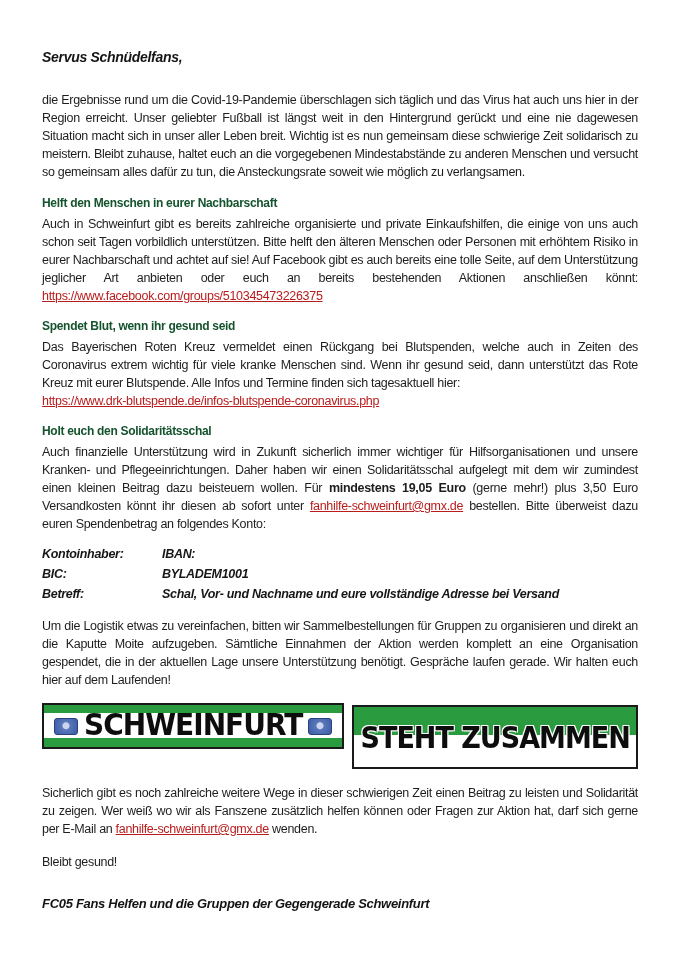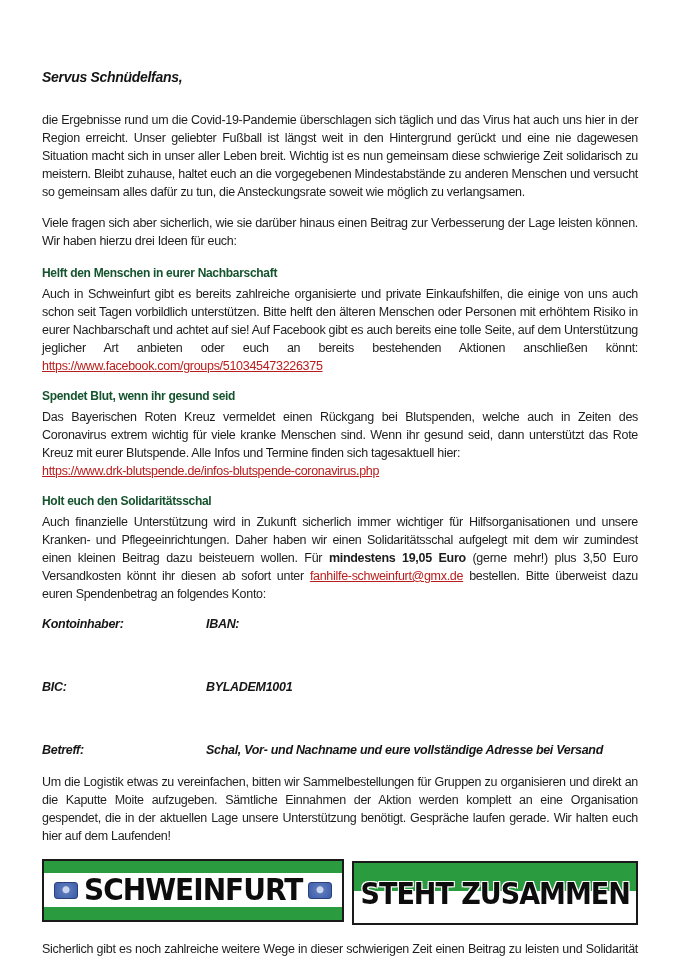--- a/index.html
+++ b/index.html
@@ -1,19 +1,19 @@
 <!DOCTYPE html>
 <html><head>
 <meta charset="utf-8">
 <style>
   * { margin: 0; padding: 0; box-sizing: border-box; }
   html, body { width: 678px; height: 960px; overflow: hidden; background: #ffffff; }
   .page {
     width: 678px; height: 960px;
-    padding: 68px 40px 0 42px;
+    padding: 48px 40px 0 42px;
     background: #ffffff;
     font-family: "Liberation Sans", sans-serif;
     color: #1d1d1d;
     font-size: 12.5px;
     letter-spacing: -0.3px;
     line-height: 18px;
   }
   .greeting {
     font-size: 14px;
     font-weight: bold;
@@ -42,30 +42,29 @@
   .link-line { margin: 0 0 12px 0; }
   .bank {
     display: grid;
     grid-template-columns: 120px 1fr;
     row-gap: 1px;
     font-weight: bold;
     font-style: italic;
     color: #161616;
     line-height: 19px;
     margin-bottom: 13px;
-    gap: 44px;
   }
   .banners {
     display: flex;
     align-items: flex-start;
     margin: 3px 0 15px 0;
   }
   .scarf {
     position: relative;
-    width: 305px; height: 63px;
+    width: 305px; height: 46px;
     background: #2a9b3f;
     border: 2px solid #1a1a1a;
     overflow: hidden;
   }
   .scarf .white-band {
     position: absolute; left: 0; right: 0;
     top: 20%; height: 58%;
     background: #ffffff;
   }
   .scarf .content {
@@ -123,21 +122,20 @@
 </style>
 </head>
 <body>
 
 <div class="page">
 
   <div class="greeting">Servus Schnüdelfans,</div>
 
   <p class="body" style="margin-bottom:13px;">die Ergebnisse rund um die Covid-19-Pandemie überschlagen sich täglich und das Virus hat auch uns hier in der Region erreicht. Unser geliebter Fußball ist längst weit in den Hintergrund gerückt und eine nie dagewesen Situation macht sich in unser aller Leben breit. Wichtig ist es nun gemeinsam diese schwierige Zeit solidarisch zu meistern. Bleibt zuhause, haltet euch an die vorgegebenen Mindestabstände zu anderen Menschen und versucht so gemeinsam alles dafür zu tun, die Ansteckungsrate soweit wie möglich zu verlangsamen.</p>
 
-  <p class="body" style="margin-bottom:14px;">Viele fragen sich aber sicherlich, wie sie darüber hinaus einen Beitrag zur Verbesserung der Lage leisten können. Wir haben hierzu drei Ideen für euch:</p>
 
   <h2 class="sec">Helft den Menschen in eurer Nachbarschaft</h2>
   <p class="body"><span>Auch in Schweinfurt gibt es bereits zahlreiche organisierte und private Einkaufshilfen, die einige von uns auch schon seit Tagen vorbildlich unterstützen. Bitte helft den älteren Menschen oder Personen mit erhöhtem Risiko in eurer Nachbarschaft und achtet auf sie! Auf Facebook gibt es auch bereits eine tolle Seite, auf dem Unterstützung jeglicher Art anbieten oder euch an bereits bestehenden Aktionen anschließen könnt: </span><a class="link">https://www.facebook.com/groups/510345473226375</a></p>
 
   <h2 class="sec">Spendet Blut, wenn ihr gesund seid</h2>
   <p class="body" style="margin-bottom:0;">Das Bayerischen Roten Kreuz vermeldet einen Rückgang bei Blutspenden, welche auch in Zeiten des Coronavirus extrem wichtig für viele kranke Menschen sind. Wenn ihr gesund seid, dann unterstützt das Rote Kreuz mit eurer Blutspende. Alle Infos und Termine finden sich tagesaktuell hier:</p>
   <div class="link-line"><a class="link">https://www.drk-blutspende.de/infos-blutspende-coronavirus.php</a></div>
 
   <h2 class="sec">Holt euch den Solidaritätsschal</h2>
   <p class="body"><span>Auch finanzielle Unterstützung wird in Zukunft sicherlich immer wichtiger für Hilfsorganisationen und unsere Kranken- und Pflegeeinrichtungen. Daher haben wir einen Solidaritätsschal aufgelegt mit dem wir zumindest einen kleinen Beitrag dazu beisteuern wollen. Für </span><span class="bold">mindestens 19,05 Euro</span><span> (gerne mehr!) plus 3,50 Euro Versandkosten könnt ihr diesen ab sofort unter </span><a class="link">fanhilfe-schweinfurt@gmx.de</a><span> bestellen. Bitte überweist dazu euren Spendenbetrag an folgendes Konto:</span></p>

